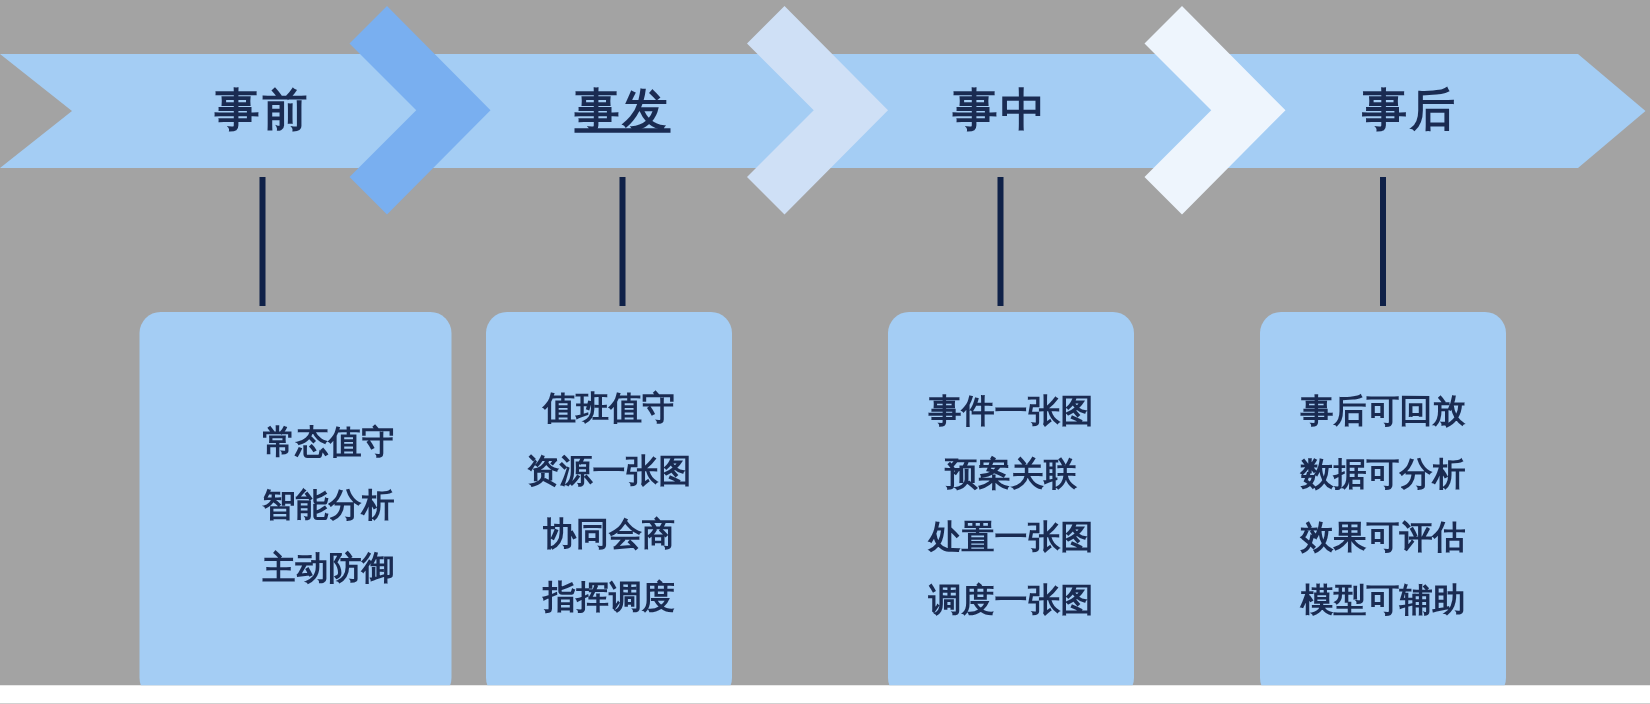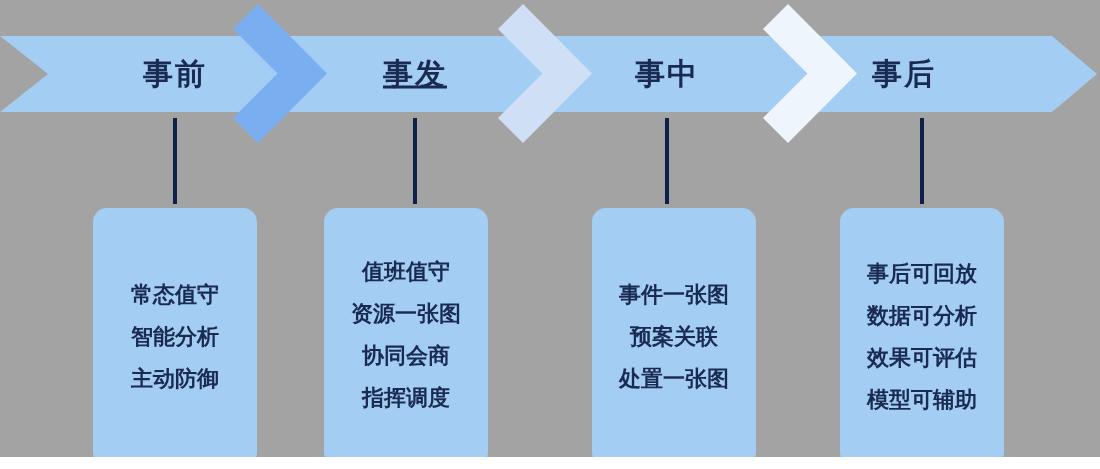--- a/index.html
+++ b/index.html
@@ -29,34 +29,34 @@
     transform: translate(-50%, -50%);
     font-size: 30px;
     font-weight: bold;
     color: #1a2b52;
     letter-spacing: 2px;
     white-space: nowrap;
   }
   .lbl1 { left: 175px; }
   .lbl2 { left: 415px; text-decoration: underline; }
   .lbl3 { left: 667px; }
-  .lbl4 { left: 904px; }
+  .lbl4 { left: 940px; }
   .card {
     position: absolute;
     top: 208px;
     width: 164px;
     height: 258px;
     background: #a4cdf4;
     border-radius: 14px;
     display: flex;
     flex-direction: column;
     justify-content: center;
     align-items: center;
   }
-  .c1 { left: 93px;  }
+  .c1 { left: 93px; padding-left: 44px;  }
   .c2 { left: 324px; font-family: Liberation Mono, monospace; }
   .c3 { left: 592px; }
   .c4 { left: 840px; }
   .card-line {
     font-size: 22px;
     font-weight: bold;
     color: #1a2b52;
     line-height: 42px;
     white-space: nowrap;
     text-align: center;
@@ -96,20 +96,21 @@
     <div class="card-line">值班值守</div>
     <div class="card-line">资源一张图</div>
     <div class="card-line">协同会商</div>
     <div class="card-line">指挥调度</div>
   </div>
 
   <div class="card c3">
     <div class="card-line">事件一张图</div>
     <div class="card-line">预案关联</div>
     <div class="card-line">处置一张图</div>
+    <div class="card-line">调度一张图</div>
   </div>
 
   <div class="card c4">
     <div class="card-line">事后可回放</div>
     <div class="card-line">数据可分析</div>
     <div class="card-line">效果可评估</div>
     <div class="card-line">模型可辅助</div>
   </div>
 
 </div>

